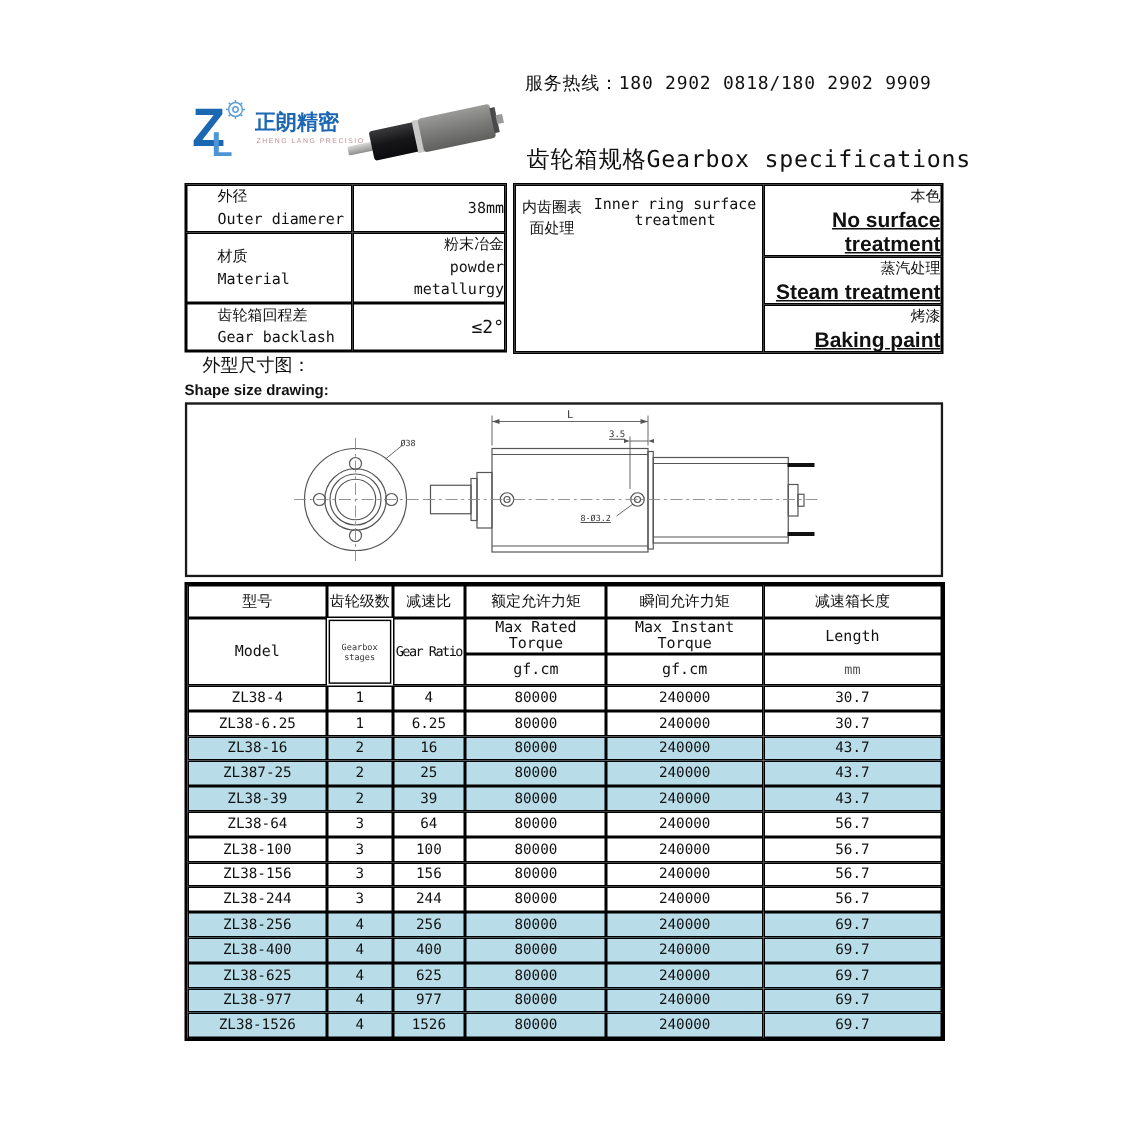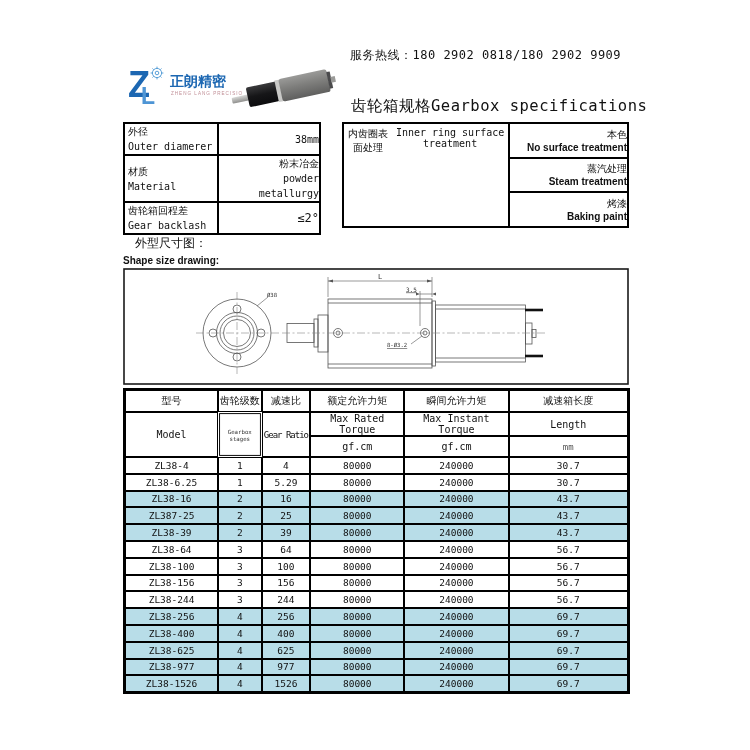--- a/index.html
+++ b/index.html
@@ -12,31 +12,31 @@
   
   #hotline{left:350px;top:47px;font-size:12px;letter-spacing:.5px;}
   #doc-title{left:351px;top:96px;font-size:15.5px;font-weight:normal;letter-spacing:.5px;}
 
   
   table{border-collapse:separate;border-spacing:0;table-layout:fixed;}
   td,th{border:1px solid #000;padding:0;font-weight:normal;overflow:hidden;}
   #left-spec{left:123px;top:122px;}
   #left-spec table{width:193px;height:106px;border:1px solid #000;}
   #left-spec td{font-size:10px;line-height:1.5;}
-  #left-spec .lbl{text-align:left;padding-left:3px;width:89px;}
+  #left-spec .lbl{text-align:left;padding-left:20px;width:89px;}
   #left-spec .val{text-align:right;width:100px;}
   #left-spec .big{font-size:12px;}
 
   #right-spec{left:342px;top:122px;}
   #right-spec table{width:285px;height:106px;border:1px solid #000;}
   #right-spec td{font-size:10px;}
   #right-spec .merged{width:164px;text-align:center;vertical-align:middle;}
   #right-spec .merged .inner{display:flex;flex-direction:row;justify-content:space-around;height:96px;}
   #right-spec .opt{width:117px;text-align:right;}
-  #right-spec .opt .en{font-family:"Liberation Sans","DejaVu Sans",sans-serif;font-weight:600;font-size:10px;}
+  #right-spec .opt .en{font-family:"Liberation Sans","DejaVu Sans",sans-serif;font-weight:600;font-size:14px;text-decoration:underline;}
 
   
   #dim-label-cn{left:135px;top:235px;font-size:12px;font-family:"DejaVu Sans",sans-serif;}
   #dim-label-en{left:123px;top:255px;font-size:10px;font-weight:600;}
   #drawing-box{left:123px;top:268px;width:506px;height:117px;}
 
   
   #main-table{left:123px;top:388px;}
   #main-table table{width:507px;border:2px solid #000;}
   #main-table th{font-size:10px;font-weight:normal;}
@@ -278,21 +278,21 @@
           <td>ZL38-4</td>
           <td>1</td>
           <td>4</td>
           <td>80000</td>
           <td>240000</td>
           <td>30.7</td>
         </tr>
         <tr>
           <td>ZL38-6.25</td>
           <td>1</td>
-          <td>5.29</td>
+          <td>6.25</td>
           <td>80000</td>
           <td>240000</td>
           <td>30.7</td>
         </tr>
         <tr class="hl">
           <td>ZL38-16</td>
           <td>2</td>
           <td>16</td>
           <td>80000</td>
           <td>240000</td>

